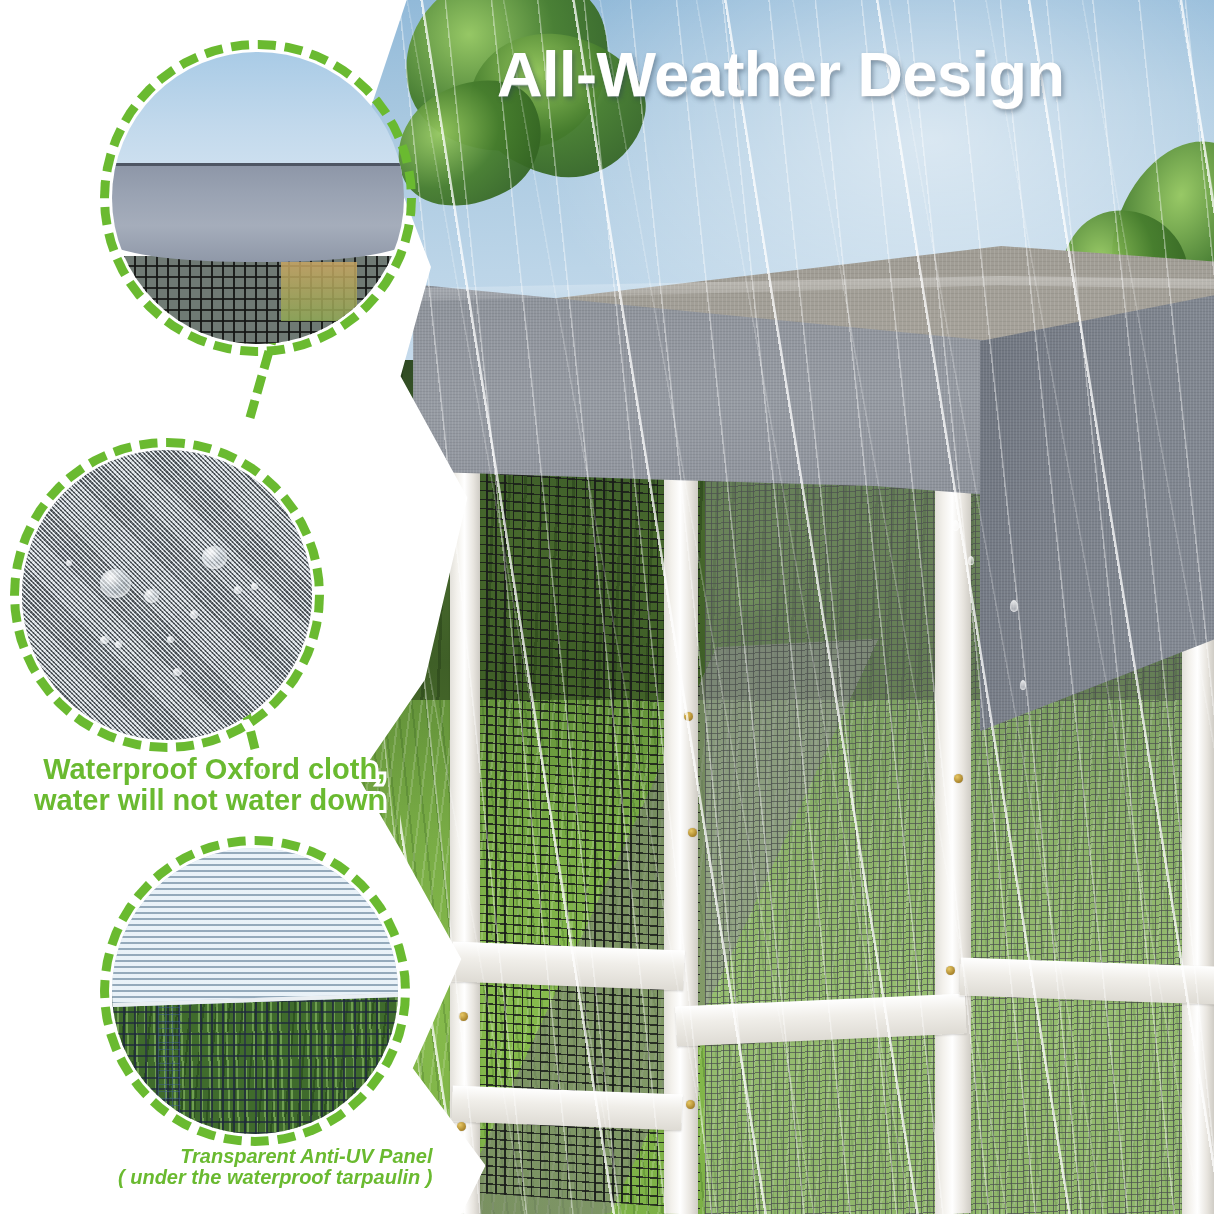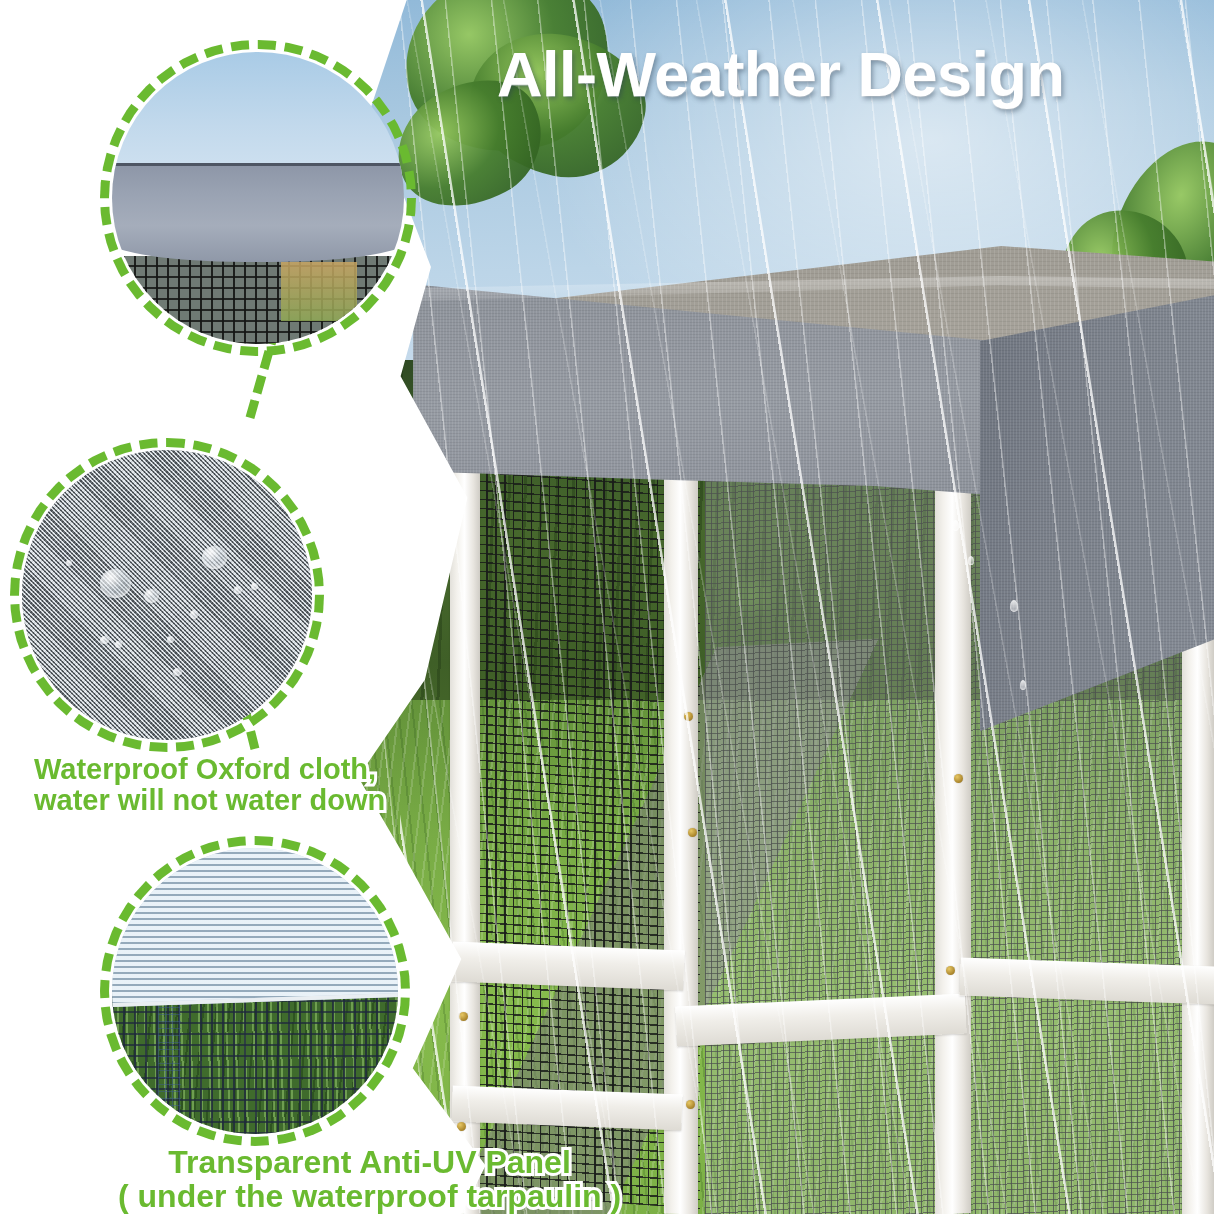--- a/index.html
+++ b/index.html
@@ -289,22 +289,22 @@
     font-weight: 700;
     color: #6aba30;
     white-space: nowrap;
     line-height: 1.06;
     -webkit-text-stroke: 6px #ffffff;
     paint-order: stroke fill;
     text-shadow: 0 0 3px rgba(255,255,255,.9);
   }
   .label-1 { left: 122px; top: 362px; font-size: 31px; }
   .label-2 { left: 34px;  top: 754px; font-size: 29px; }
-  .label-3 { left: 118px; top: 1146px; font-size: 32px; text-align: center; }
-  .label .ln { display: block; }
+  .label-3 { left: 118px; top: 1146px; font-size: 20px; text-align: center; font-style: italic; }
+  .label .ln { display: block; text-align: right; }
 </style>
 </head>
 <body>
 
 <div id="stage">
 
   <div class="photo-layer">
     <div class="sky"></div>
     <div class="sky-glow"></div>
 

